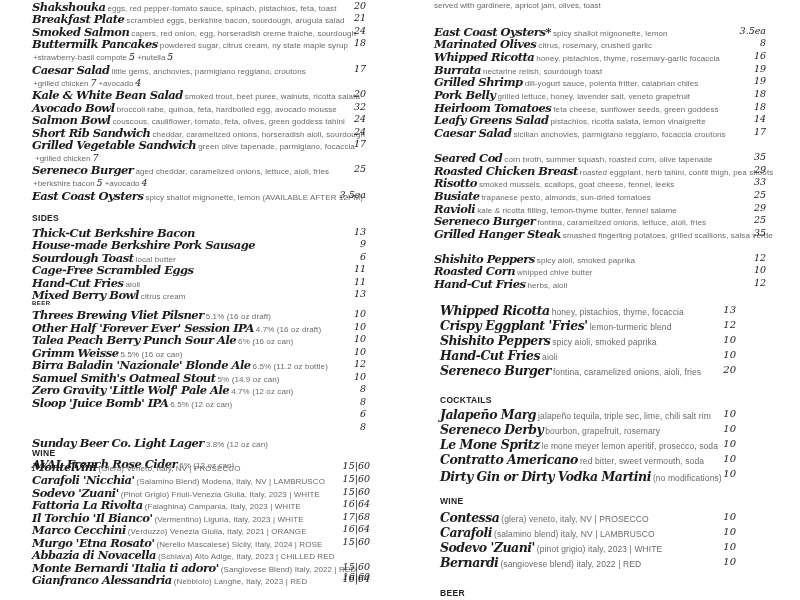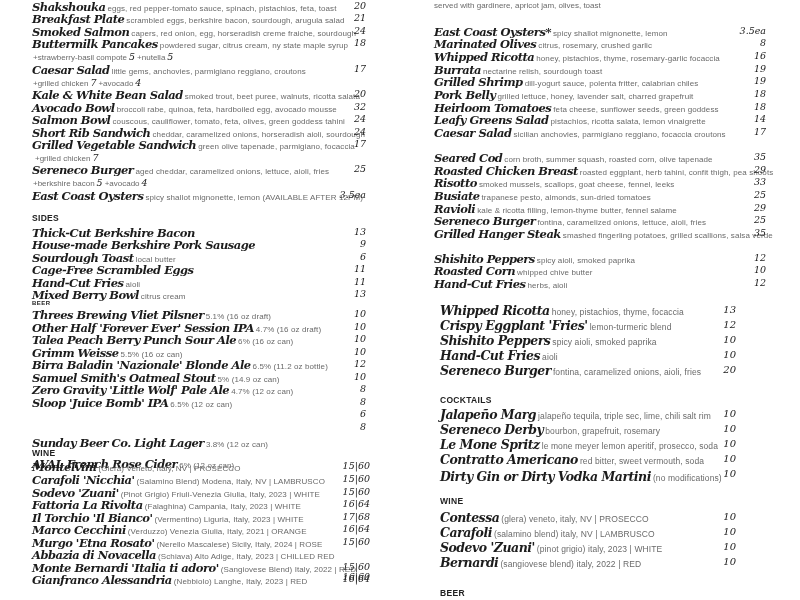--- a/index.html
+++ b/index.html
@@ -113,21 +113,21 @@
     <div class="row" style="left: 34px; top: 24px;"><span class="name">East Coast Oysters*</span><span class="desc">spicy shallot mignonette, lemon</span></div>
     <div class="price" style="right: 34px; top: 24px;">3.5ea</div>
     <div class="row" style="left: 34px; top: 36px;"><span class="name">Marinated Olives</span><span class="desc">citrus, rosemary, crushed garlic</span></div>
     <div class="price" style="right: 34px; top: 36px;">8</div>
     <div class="row" style="left: 34px; top: 49px;"><span class="name">Whipped Ricotta</span><span class="desc">honey, pistachios, thyme, rosemary-garlic focaccia</span></div>
     <div class="price" style="right: 34px; top: 49px;">16</div>
     <div class="row" style="left: 34px; top: 62px;"><span class="name">Burrata</span><span class="desc">nectarine relish, sourdough toast</span></div>
     <div class="price" style="right: 34px; top: 62px;">19</div>
     <div class="row" style="left: 34px; top: 74px;"><span class="name">Grilled Shrimp</span><span class="desc">dill-yogurt sauce, polenta fritter, calabrian chiles</span></div>
     <div class="price" style="right: 34px; top: 74px;">19</div>
-    <div class="row" style="left: 34px; top: 87px;"><span class="name">Pork Belly</span><span class="desc">grilled lettuce, honey, lavender salt, charred grapefruit</span></div>
+    <div class="row" style="left: 34px; top: 87px;"><span class="name">Pork Belly</span><span class="desc">grilled lettuce, honey, lavender salt, veneto grapefruit</span></div>
     <div class="price" style="right: 34px; top: 87px;">18</div>
     <div class="row" style="left: 34px; top: 100px;"><span class="name">Heirloom Tomatoes</span><span class="desc">feta cheese, sunflower seeds, green goddess</span></div>
     <div class="price" style="right: 34px; top: 100px;">18</div>
     <div class="row" style="left: 34px; top: 112px;"><span class="name">Leafy Greens Salad</span><span class="desc">pistachios, ricotta salata, lemon vinaigrette</span></div>
     <div class="price" style="right: 34px; top: 112px;">14</div>
     <div class="row" style="left: 34px; top: 125px;"><span class="name">Caesar Salad</span><span class="desc">sicilian anchovies, parmigiano reggiano, focaccia croutons</span></div>
     <div class="price" style="right: 34px; top: 125px;">17</div>
     <div class="row" style="left: 34px; top: 150px;"><span class="name">Seared Cod</span><span class="desc">corn broth, summer squash, roasted corn, olive tapenade</span></div>
     <div class="price" style="right: 34px; top: 150px;">35</div>
     <div class="row" style="left: 34px; top: 163px;"><span class="name">Roasted Chicken Breast</span><span class="desc">roasted eggplant, herb tahini, confit thigh, pea shoots</span></div>

